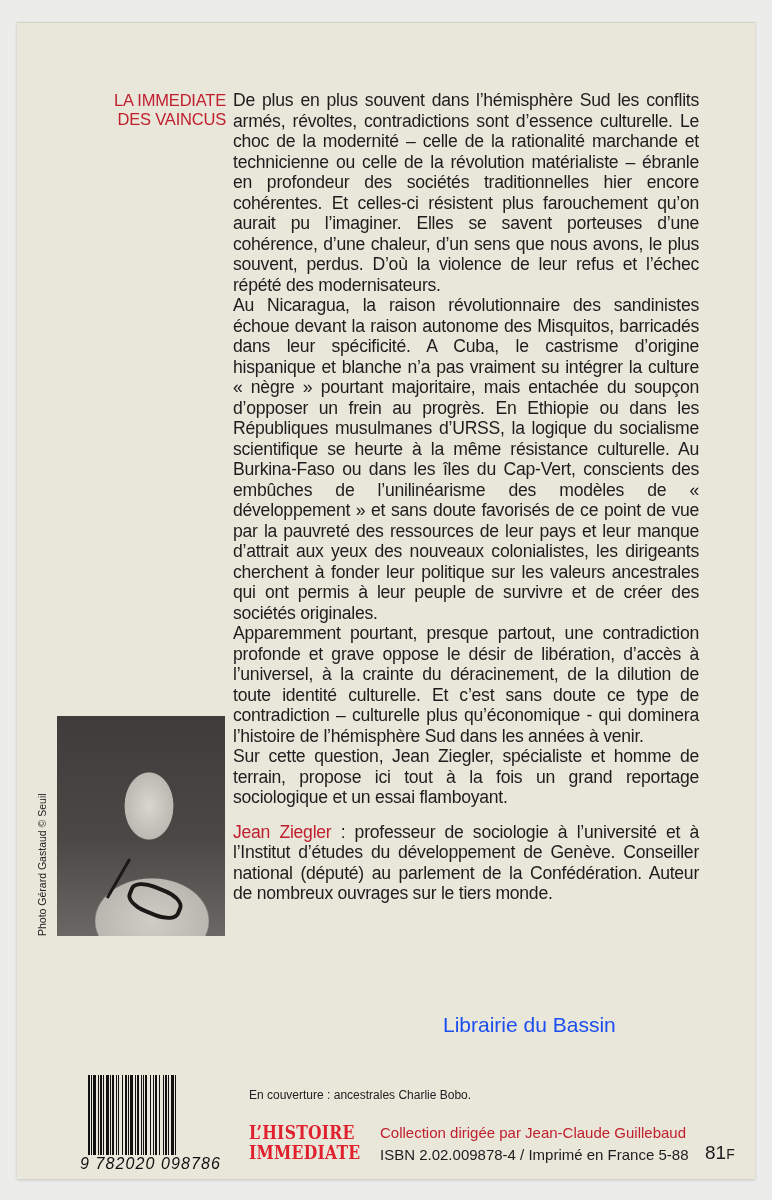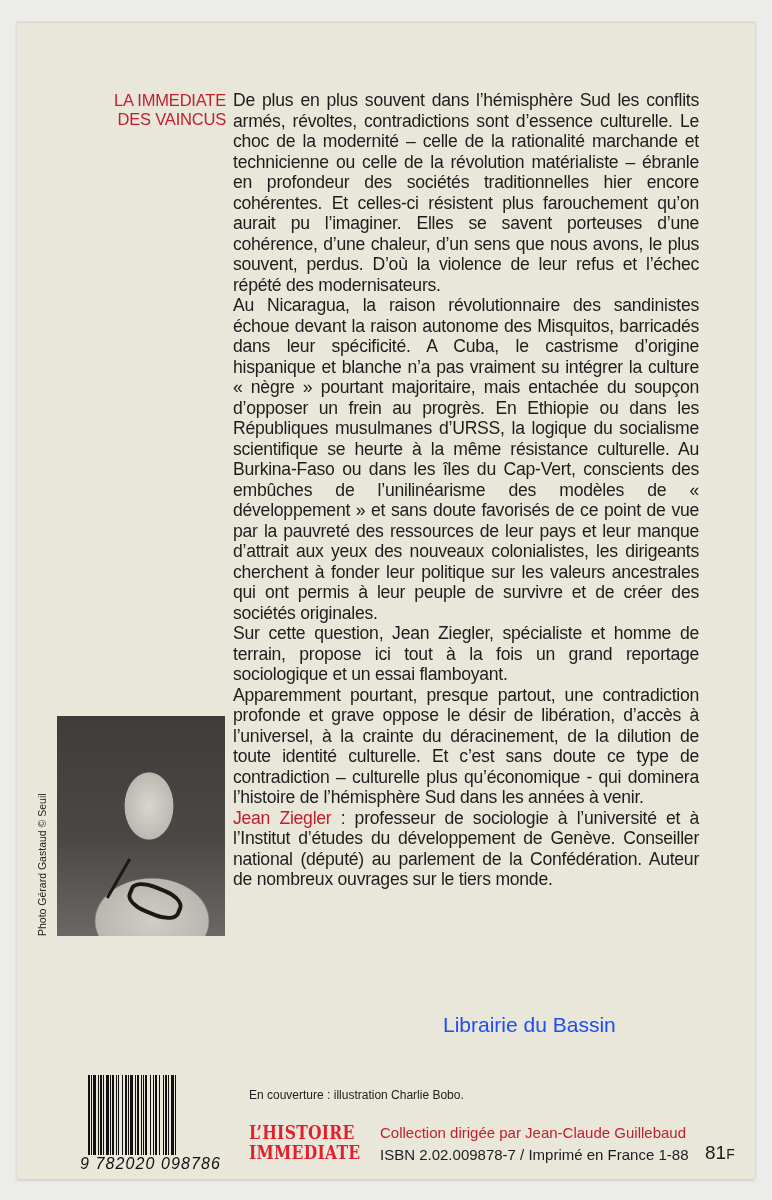--- a/index.html
+++ b/index.html
@@ -143,23 +143,23 @@
 <div class="cover"></div>
 
 <div class="series-title">
   <div>LA IMMEDIATE</div>
   <div>DES VAINCUS</div>
 </div>
 
 <div class="body-text">
   <p>De plus en plus souvent dans l’hémisphère Sud les conflits armés, révoltes, contradictions sont d’essence culturelle. Le choc de la modernité – celle de la rationalité marchande et technicienne ou celle de la révolution matérialiste – ébranle en profondeur des sociétés traditionnelles hier encore cohérentes. Et celles-ci résistent plus farouchement qu’on aurait pu l’imaginer. Elles se savent porteuses d’une cohérence, d’une chaleur, d’un sens que nous avons, le plus souvent, perdus. D’où la violence de leur refus et l’échec répété des modernisateurs.</p>
   <p>Au Nicaragua, la raison révolutionnaire des sandinistes échoue devant la raison autonome des Misquitos, barricadés dans leur spécificité. A Cuba, le castrisme d’origine hispanique et blanche n’a pas vraiment su intégrer la culture « nègre » pourtant majoritaire, mais entachée du soupçon d’opposer un frein au progrès. En Ethiopie ou dans les Républiques musulmanes d’URSS, la logique du socialisme scientifique se heurte à la même résistance culturelle. Au Burkina-Faso ou dans les îles du Cap-Vert, conscients des embûches de l’unilinéarisme des modèles de « développement » et sans doute favorisés de ce point de vue par la pauvreté des ressources de leur pays et leur manque d’attrait aux yeux des nouveaux colonialistes, les dirigeants cherchent à fonder leur politique sur les valeurs ancestrales qui ont permis à leur peuple de survivre et de créer des sociétés originales.</p>
+  <p>Apparemment pourtant, presque partout, une contradiction profonde et grave oppose le désir de libération, d’accès à l’universel, à la crainte du déracinement, de la dilution de toute identité culturelle. Et c’est sans doute ce type de contradiction – culturelle plus qu’économique - qui dominera l’histoire de l’hémisphère Sud dans les années à venir.</p>
   <p>Sur cette question, Jean Ziegler, spécialiste et homme de terrain, propose ici tout à la fois un grand reportage sociologique et un essai flamboyant.</p>
-  <p>Apparemment pourtant, presque partout, une contradiction profonde et grave oppose le désir de libération, d’accès à l’universel, à la crainte du déracinement, de la dilution de toute identité culturelle. Et c’est sans doute ce type de contradiction – culturelle plus qu’économique - qui dominera l’histoire de l’hémisphère Sud dans les années à venir.</p>
-  <p style=""><span class="author-name">Jean Ziegler</span><span> : professeur de sociologie à l’université et à l’Institut d’études du développement de Genève. Conseiller national (député) au parlement de la Confédération. Auteur de nombreux ouvrages sur le tiers monde.</span></p>
+  <p style="margin-top:14px"><span class="author-name">Jean Ziegler</span><span> : professeur de sociologie à l’université et à l’Institut d’études du développement de Genève. Conseiller national (député) au parlement de la Confédération. Auteur de nombreux ouvrages sur le tiers monde.</span></p>
 </div>
 
 <div class="photo">
   <div class="temple"></div>
   <div class="glasses"></div>
 </div>
 <div class="photo-credit">Photo Gérard Gastaud © Seuil</div>
 
 <div class="watermark">Librairie du Bassin</div>
 
@@ -218,21 +218,21 @@
     <span style="width: 1px; background: transparent;"></span>
     <span style="width: 1px;"></span>
     <span style="width: 2px; background: transparent;"></span>
     <span style="width: 3px;"></span>
     <span style="width: 1px; background: transparent;"></span>
     <span style="width: 1px;"></span>
     <span style="width: 2px; background: transparent;"></span>
   </div>
 <div class="barcode-number">9 782020 098786</div>
 
-<div class="cover-credit">En couverture : illustration Charlie Bobo.</div>
+<div class="cover-credit">En couverture : ancestrales Charlie Bobo.</div>
 
 <div class="logo">
   <div>L’HISTOIRE</div>
   <div>IMMEDIATE</div>
 </div>
 <div class="collection">Collection dirigée par Jean-Claude Guillebaud</div>
-<div class="isbn">ISBN 2.02.009878-7 / Imprimé en France 1-88</div>
+<div class="isbn">ISBN 2.02.009878-4 / Imprimé en France 5-88</div>
 <div class="price"><span>81</span><span class="unit">F</span></div>
 
 </body></html>

